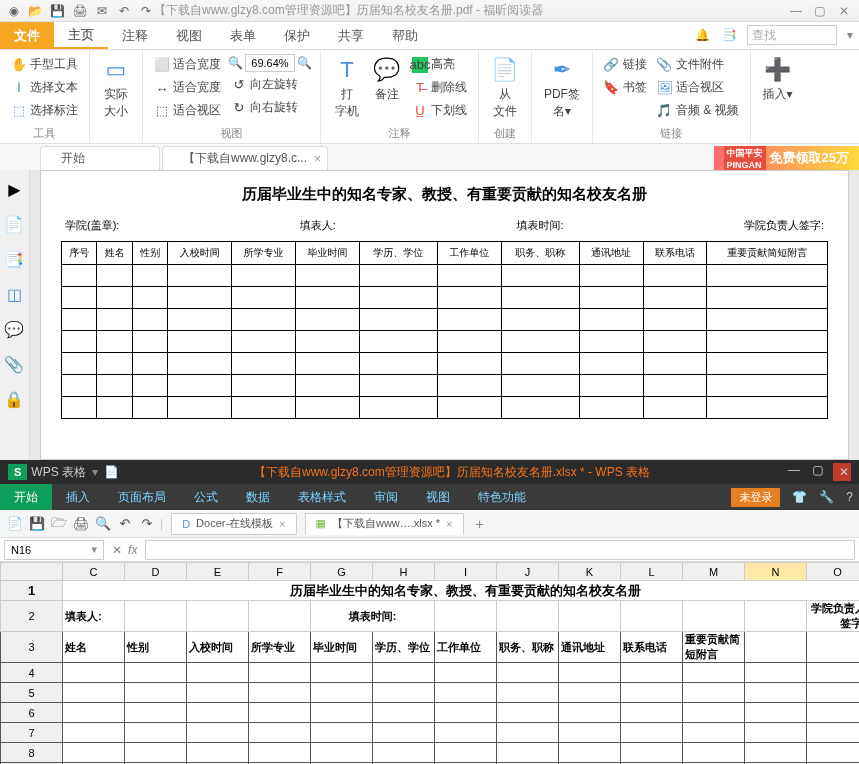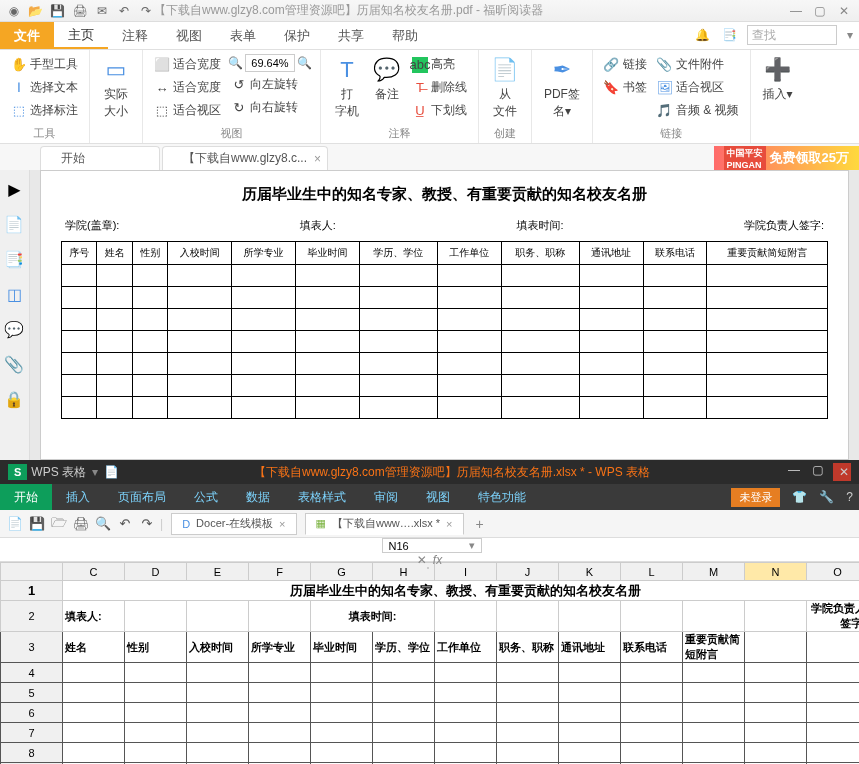--- a/index.html
+++ b/index.html
@@ -66,21 +66,21 @@
 .nologin { background: #e67e22; color: #fff; padding: 2px 8px; font-size: 11px; margin-right: 6px; }
 .wps-menu .ricon { color: #ccc; padding: 0 6px; cursor: pointer; }
 
 .wps-toolbar { height: 28px; background: #f5f5f5; display: flex; align-items: center; border-bottom: 1px solid #ddd; padding: 0 6px; gap: 4px; }
 .wps-toolbar .tico { width: 18px; height: 18px; display: flex; align-items: center; justify-content: center; cursor: pointer; color: #555; font-size: 13px; }
 .wps-doctab { height: 22px; border: 1px solid #ccc; background: #fff; padding: 0 10px; display: flex; align-items: center; font-size: 11px; color: #555; gap: 6px; margin-left: 4px; position: relative; }
 .wps-doctab.active { background: #fff; border-bottom-color: #fff; }
 .wps-doctab .close { color: #999; cursor: pointer; }
 .plus { padding: 0 8px; color: #888; cursor: pointer; font-size: 14px; }
 
-.wps-formula { height: 24px; background: #fff; border-bottom: 1px solid #ddd; display: flex; align-items: center; flex-direction: column; }
+.wps-formula { height: 24px; background: #fff; border-bottom: 1px solid #ddd; display: flex; align-items: center; }
 .namebox { width: 100px; border: 1px solid #ccc; height: 20px; margin-left: 4px; padding: 0 6px; font-size: 11px; display: flex; align-items: center; }
 .namebox .dd { margin-left: auto; color: #888; }
 .fxbox { display: flex; align-items: center; gap: 6px; padding: 0 8px; color: #888; }
 .fxinput { flex: 1; height: 20px; border: 1px solid #ccc; margin-right: 4px; }
 
 .wps-grid { background: #fff; }
 .sheet { border-collapse: collapse; width: 100%; }
 .sheet th { background: #f0f0f0; border: 1px solid #ccc; font-size: 11px; font-weight: normal; height: 18px; min-width: 62px; }
 .sheet td { border: 1px solid #ccc; height: 20px; font-size: 11px; padding: 0 2px; }
 .sheet .rowhdr { background: #f0f0f0; text-align: center; width: 25px; min-width: 25px; }

